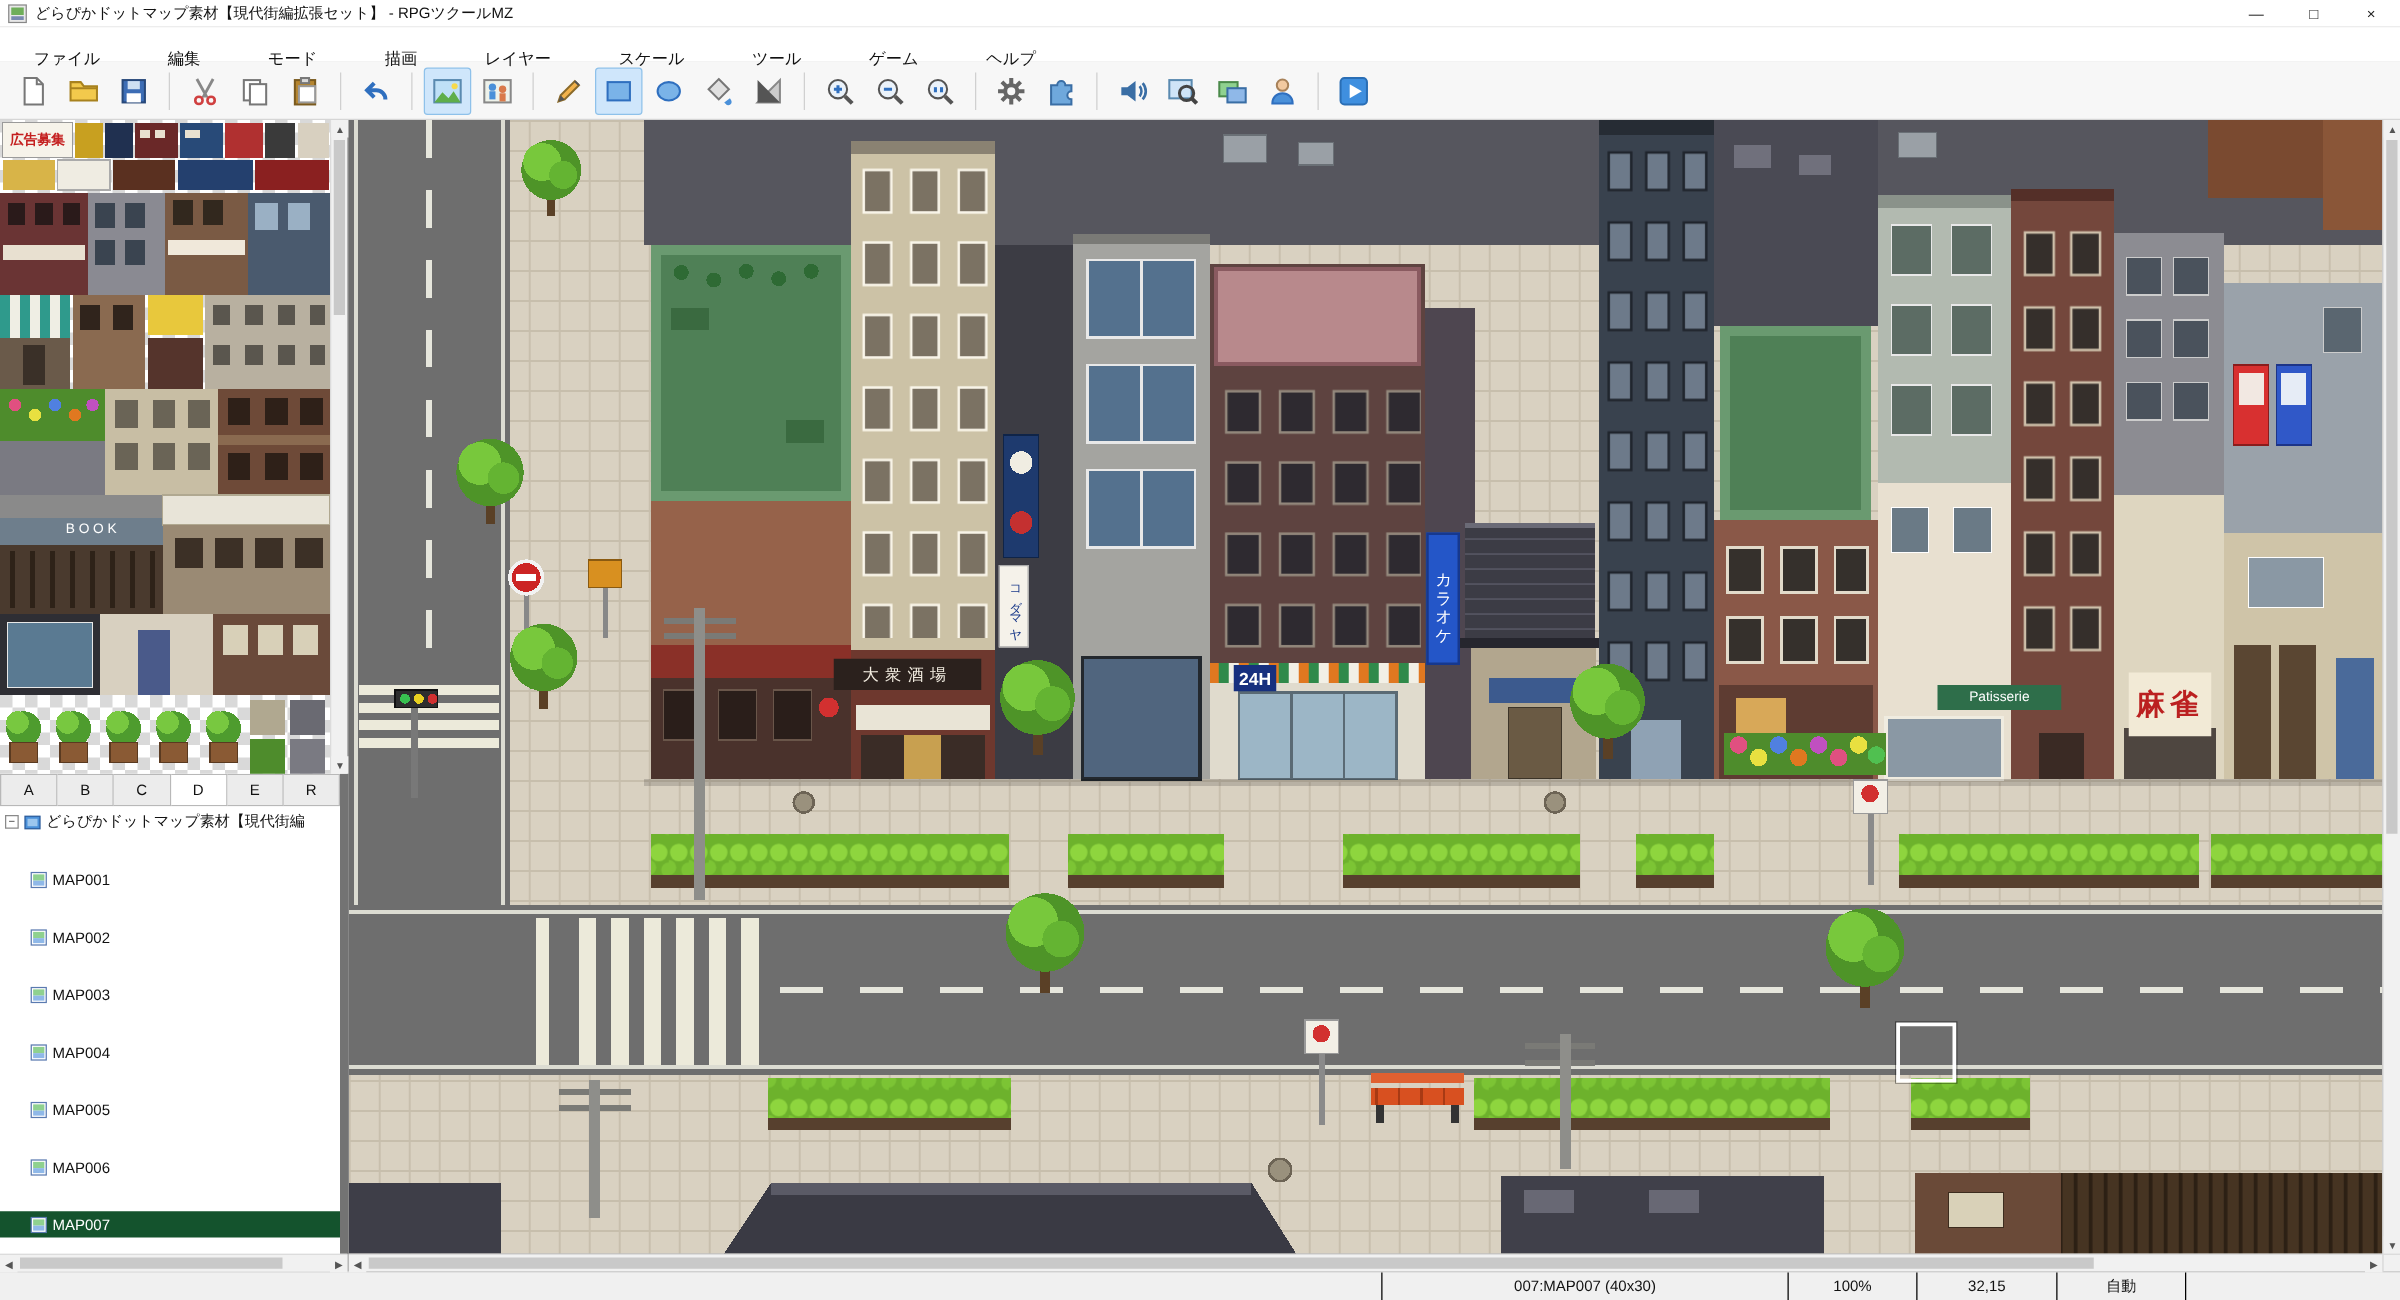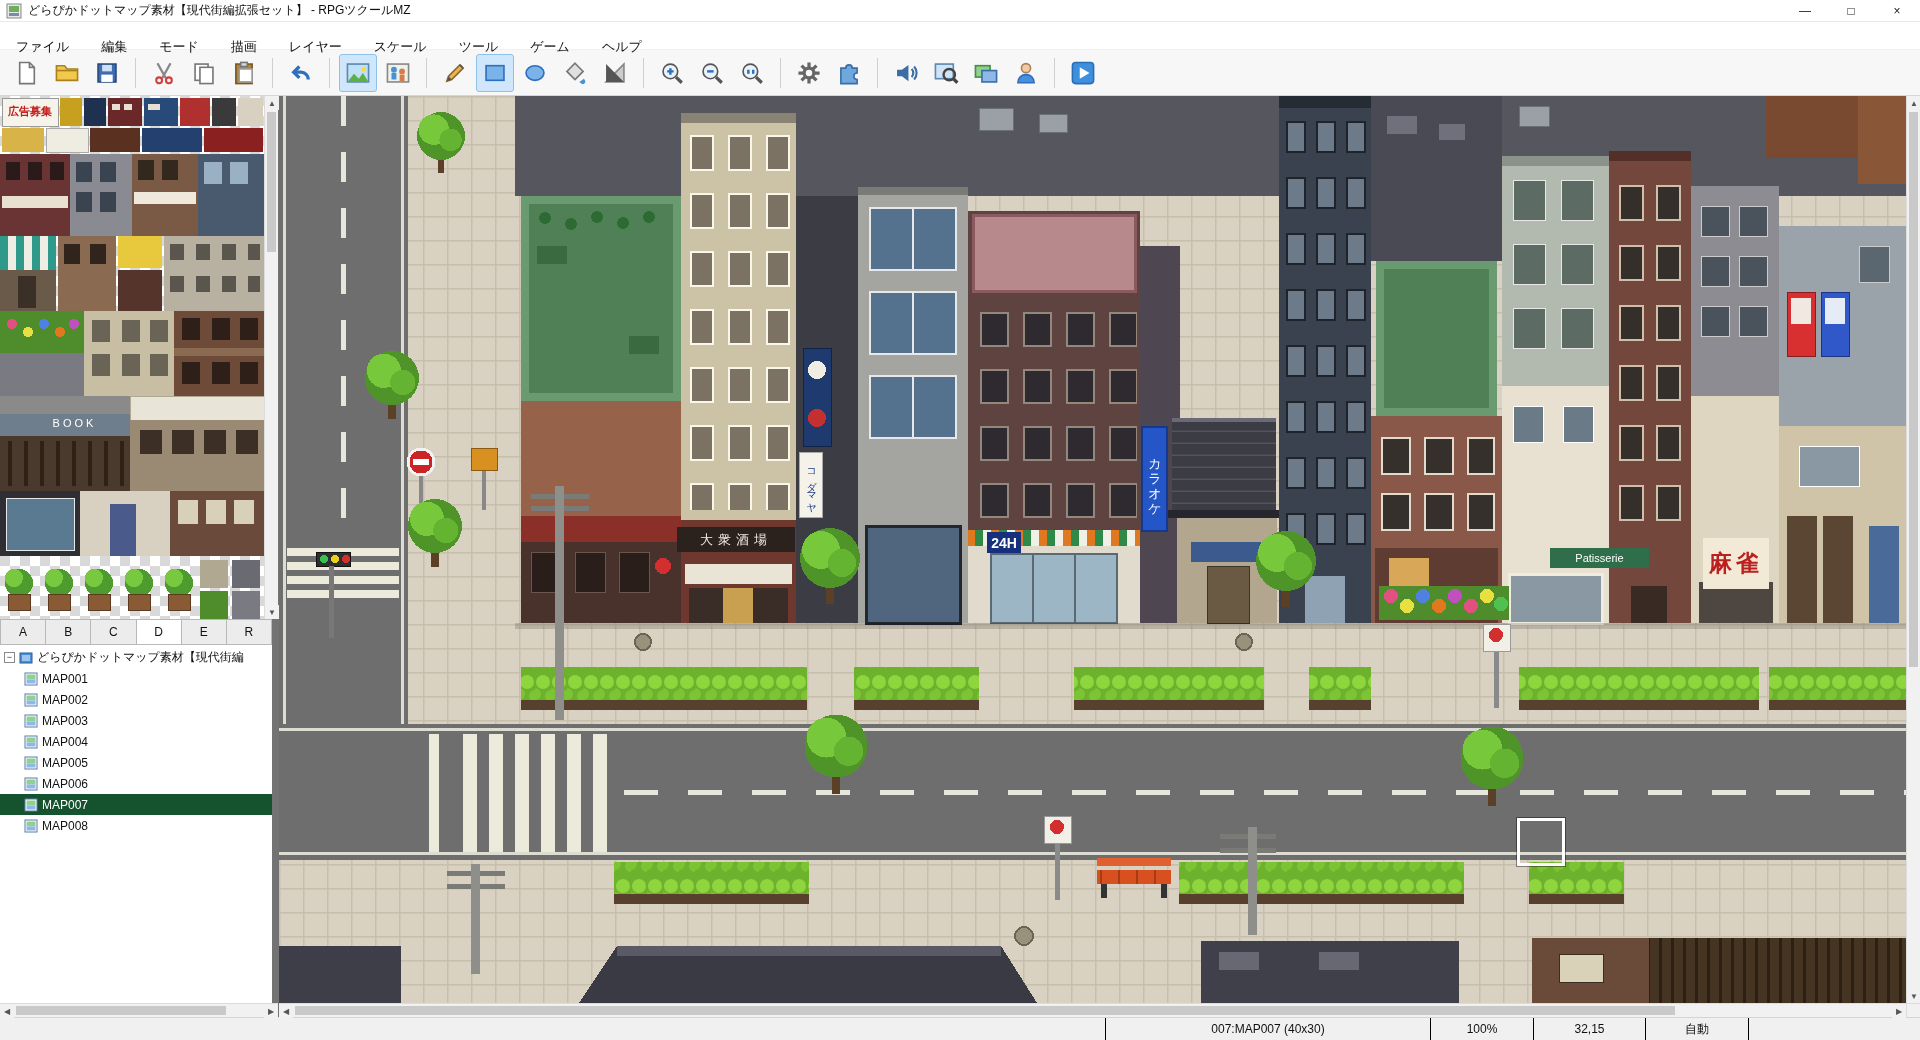--- a/index.html
+++ b/index.html
@@ -10,21 +10,21 @@
   .titlebar { height:22px; display:flex; align-items:center; gap:6px; padding-left:6px;
               background:#ffffff; border-bottom:1px solid #e8e8e8; font-size:12px; }
   .title-text { white-space:nowrap; }
   .win-controls { margin-left:auto; display:flex; height:100%; }
   .win-btn { width:46px; height:100%; display:flex; align-items:center; justify-content:center;
              font-size:12px; color:#222; }
 
   
   .menubar { height:28px; display:flex; align-items:center; background:#fff; font-size:13px;
              border-bottom:1px solid #f0f0f0; }
-  .menu-item { padding:5px 16px; white-space:nowrap;margin-top:23px; }
+  .menu-item { padding:5px 27px; white-space:nowrap;margin-top:23px; }
 
   
   .toolbar { height:46px; background:#f7f7f7; border-bottom:1px solid #d6d6d6;
              display:flex; align-items:center; padding:0 8px; gap:2px; }
   .tb-btn { width:38px; height:38px; display:flex; align-items:center; justify-content:center;
             background:transparent; border:1px solid transparent; border-radius:3px; }
   .tb-btn.active { background:#cfe6fb; border-color:#8ec1ea; }
   .tb-btn svg { width:26px; height:26px; }
   .tb-sep { width:1px; height:30px; background:#d0d0d0; margin:0 7px; flex:none; }
 
@@ -52,31 +52,31 @@
   
   .palette-tabs { height:26px; display:flex; background:#e4e4e4; }
   .tab { flex:1; display:flex; align-items:center; justify-content:center; font-size:12px;
          background:#ececec; border:1px solid #b8b8b8; border-left:none; }
   .tab:first-child { border-left:1px solid #b8b8b8; }
   .tab.active { background:#ffffff; }
 
   
   .tree { height:358px; background:#fff; overflow:hidden; font-size:12px; padding-top:2px; }
   .tree-row { height:21px; display:flex; align-items:center; gap:4px; padding-left:4px; white-space:nowrap; }
-  .tree-row.child { padding-left:24px; }
+  .tree-row.child { padding-left:24px;margin-top:25px; }
   .tree-row.selected { background:#14532d; color:#fff; }
   .expander { width:11px; height:11px; border:1px solid #8a8a8a; background:#fff; color:#333;
               font-size:9px; line-height:9px; text-align:center; flex:none; }
   .tree-label { overflow:hidden; }
 
   
   .canvas-area { position:relative; flex:1; background:#808080; }
   .map-viewport { position:absolute; left:0; top:0; width:1627px; height:907px; overflow:hidden; background:#7a7a7a; }
   .map-overlay { position:absolute; display:flex; align-items:center; justify-content:center; pointer-events:none; }
-  .sign-izakaya    { left:398px; top:431px; width:118px; height:25px; background:#2b211d; color:#f2ece0;
+  .sign-izakaya    { left:388px; top:431px; width:118px; height:25px; background:#2b211d; color:#f2ece0;
                      font-size:13px; letter-spacing:5px; }
   .sign-kodamaya   { left:520px; top:356px; width:24px; height:66px; background:#f5f2ea; color:#1a3a8a;
                      font-size:10px; writing-mode:vertical-rl; text-orientation:upright; border:1px solid #aaa; }
   .sign-karaoke    { left:862px; top:330px; width:27px; height:106px; background:#2456c8; color:#fff;
                      font-size:13px; writing-mode:vertical-rl; text-orientation:upright; border:2px solid #16388e; }
   .sign-24h        { left:708px; top:436px; width:34px; height:21px; background:#17307e; color:#fff;
                      font-size:14px; font-weight:bold; }
   .sign-mahjong    { left:1424px; top:442px; width:66px; height:51px; background:#f2ead6; color:#bb2020;
                      font-size:23px; font-weight:bold; letter-spacing:4px; }
   .sign-patisserie { left:1227px; top:452px; width:99px; height:20px; background:#2e6e4a; color:#fff; font-size:11px;margin-left:44px; }

